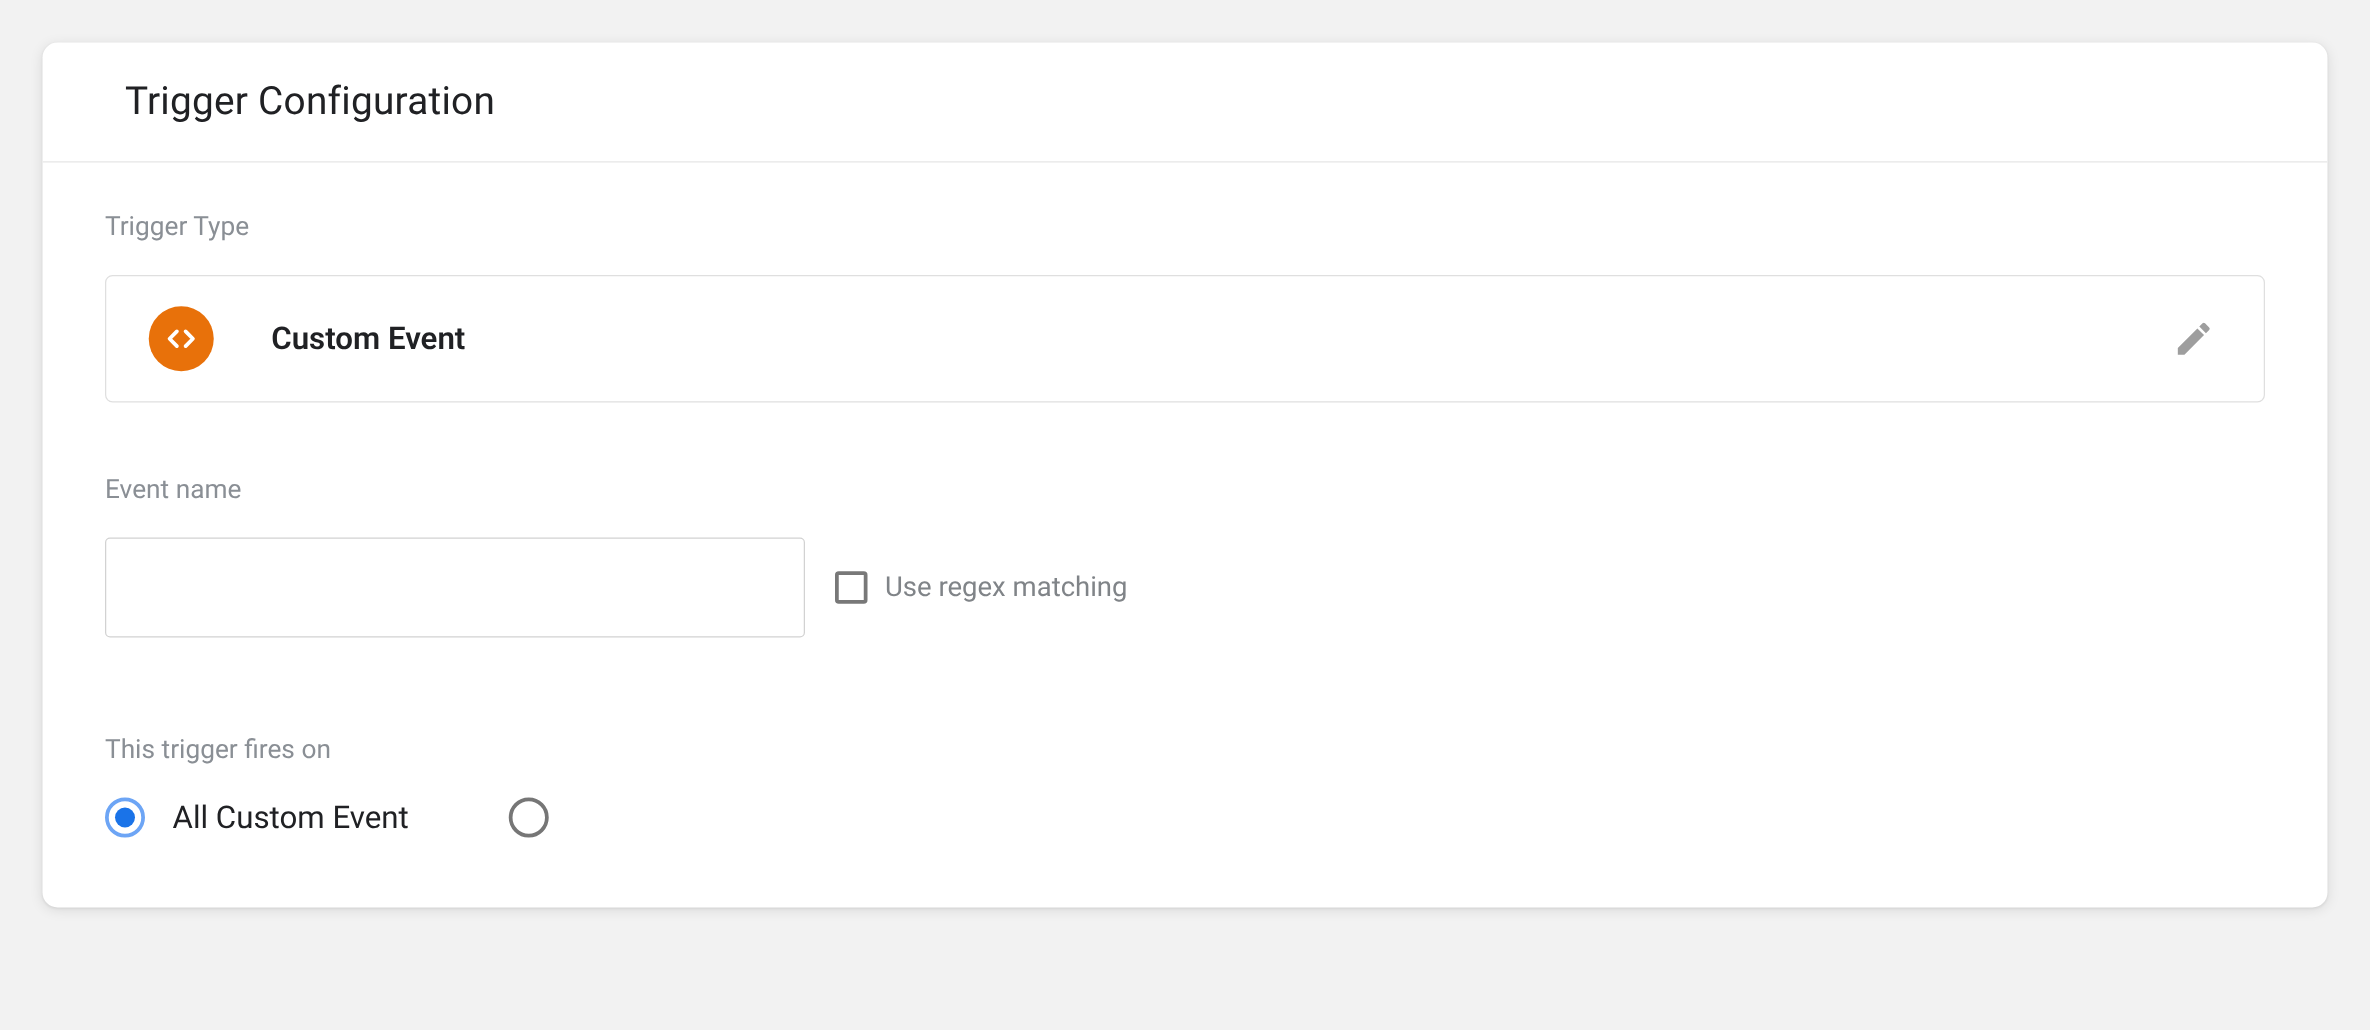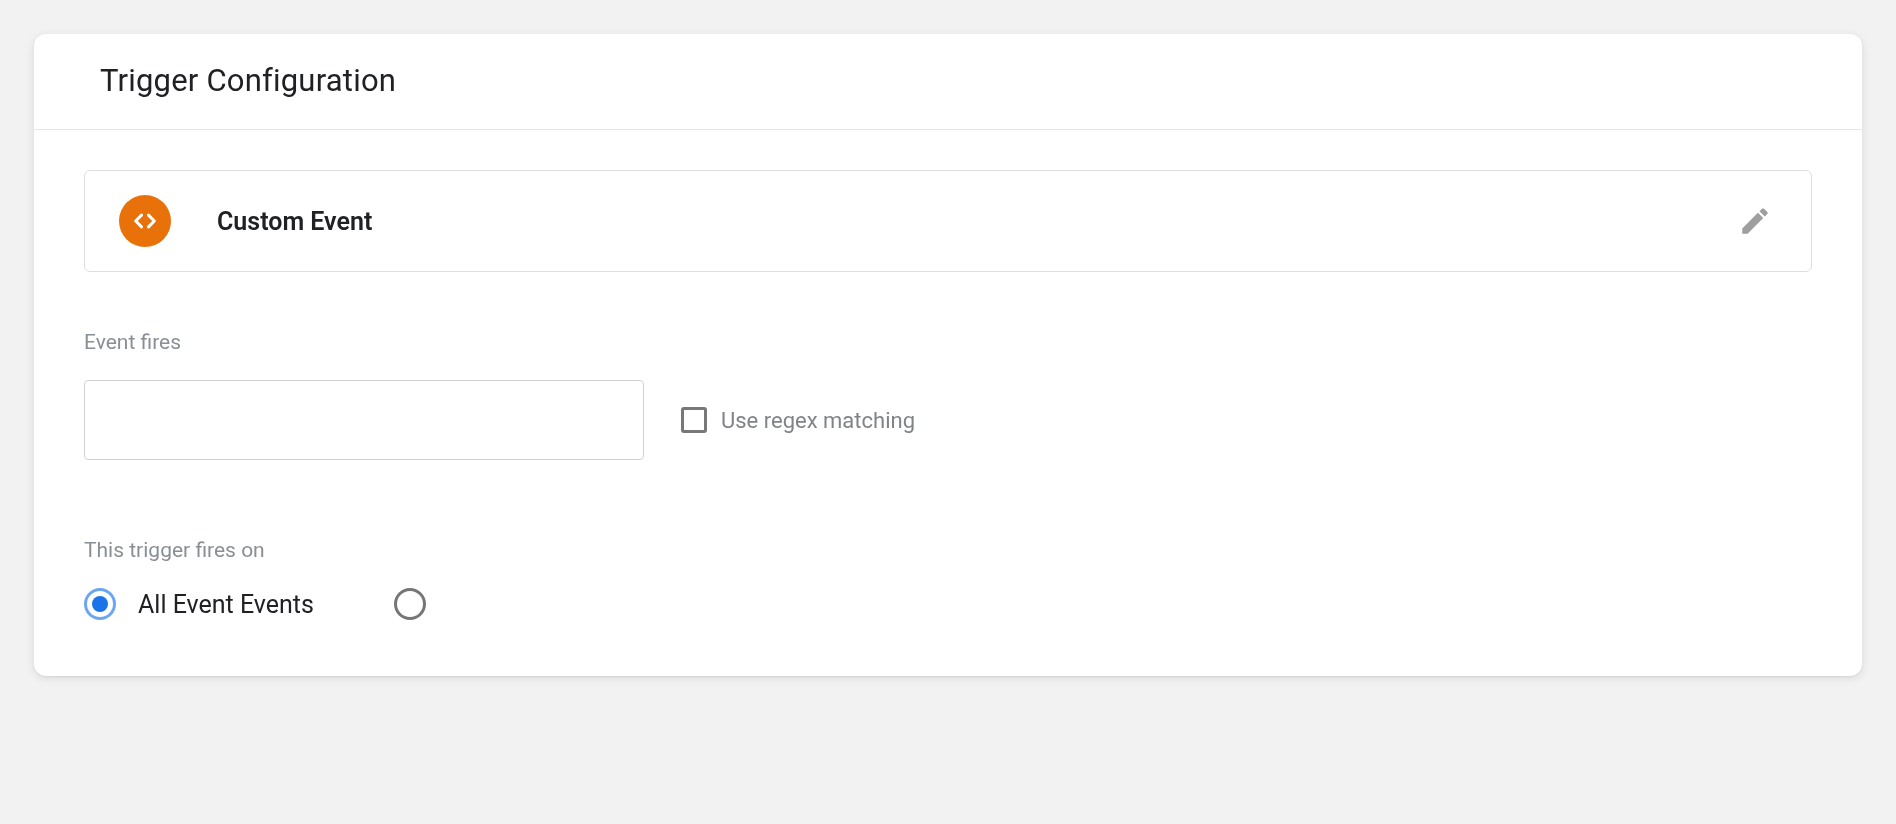--- a/index.html
+++ b/index.html
@@ -79,21 +79,21 @@
     cursor: pointer;
     display: flex;
     align-items: center;
     justify-content: center;
   }
   .edit-btn svg { width: 34px; height: 34px; fill: #9e9e9e; }
   
   .event-row {
     display: flex;
     align-items: center;
-    gap: 37px;
+    gap: 24px;
     margin-bottom: 78px;
   }
   .event-input {
     width: 560px;
     height: 80px;
     border: 1px solid #d2d2d2;
     border-radius: 4px;
     font-size: 22px;
     padding: 0 18px;
     outline: none;
@@ -157,54 +157,55 @@
 
 <div class="page">
   <div class="card">
 
     <div class="card-header">
       <h1 class="card-title">Trigger Configuration</h1>
     </div>
 
     <div class="card-body">
 
+      <div class="section-label">Trigger Type</div>
 
       <div class="type-box">
         <div class="type-icon">
           <svg viewBox="0 0 24 24" fill="none" stroke="#ffffff" stroke-width="2.6" stroke-linecap="round" stroke-linejoin="round">
             <polyline points="9 7 4 12 9 17"></polyline>
             <polyline points="15 7 20 12 15 17"></polyline>
           </svg>
         </div>
         <div class="type-name">Custom Event</div>
         <button class="edit-btn">
           <svg viewBox="0 0 24 24">
             <path d="M3 17.25V21h3.75L17.81 9.94l-3.75-3.75L3 17.25zM20.71 7.04a1 1 0 0 0 0-1.41l-2.34-2.34a1 1 0 0 0-1.41 0l-1.83 1.83 3.75 3.75 1.83-1.83z"></path>
           </svg>
         </button>
       </div>
 
-      <div class="section-label">Event fires</div>
+      <div class="section-label">Event name</div>
 
       <div class="event-row">
         <input type="text" class="event-input" value="" style="">
         <label class="checkbox-group">
           <span class="checkbox-box"></span>
           <span class="checkbox-label">Use regex matching</span>
         </label>
       </div>
 
       <div class="section-label">This trigger fires on</div>
 
       <div class="radio-group">
         <label class="radio-item">
           <span class="radio-outer selected">
             <span class="radio-inner"></span>
           </span>
-          <span class="radio-label">All Event Events</span>
+          <span class="radio-label">All Custom Event</span>
         </label>
         <label class="radio-item">
           <span class="radio-outer unselected"></span>
         </label>
       </div>
 
     </div>
   </div>
 </div>
 

